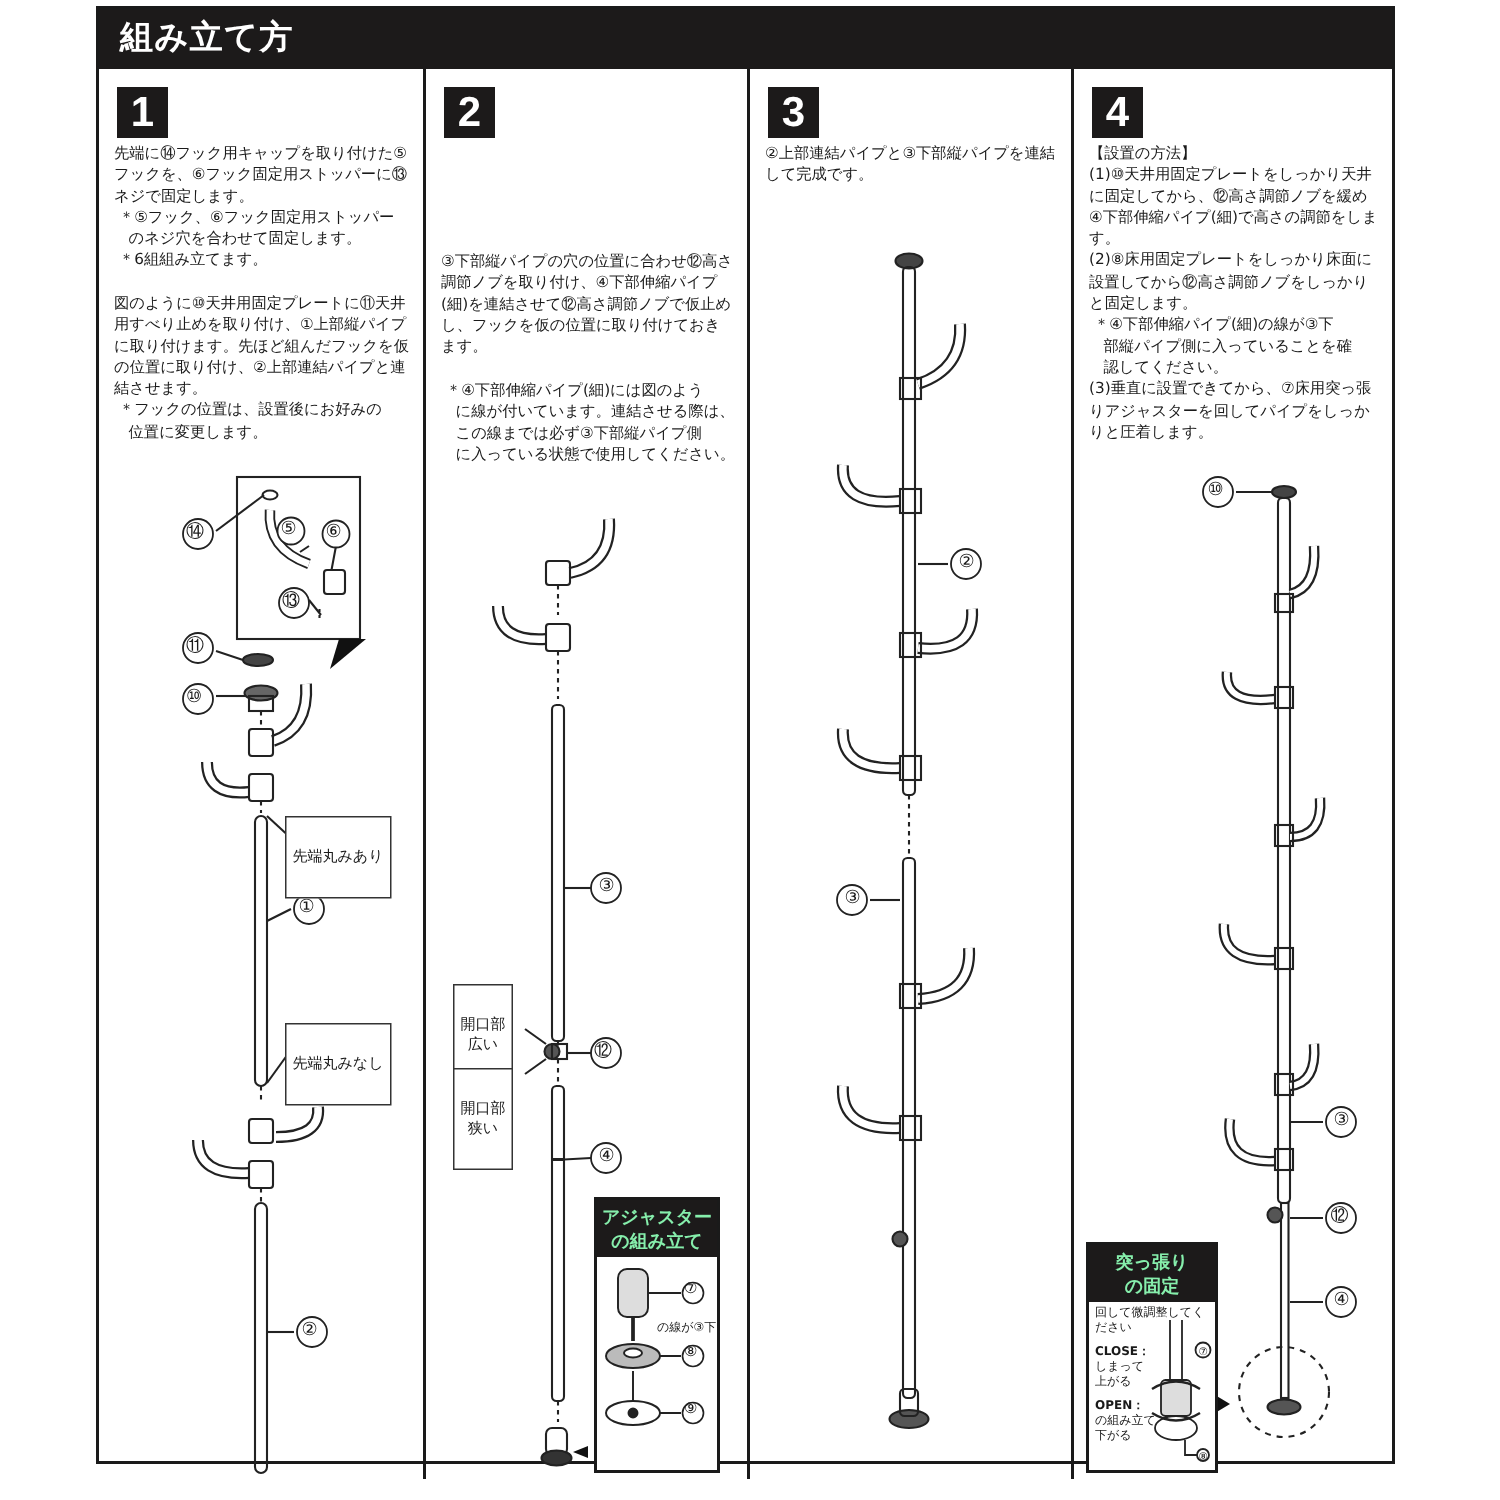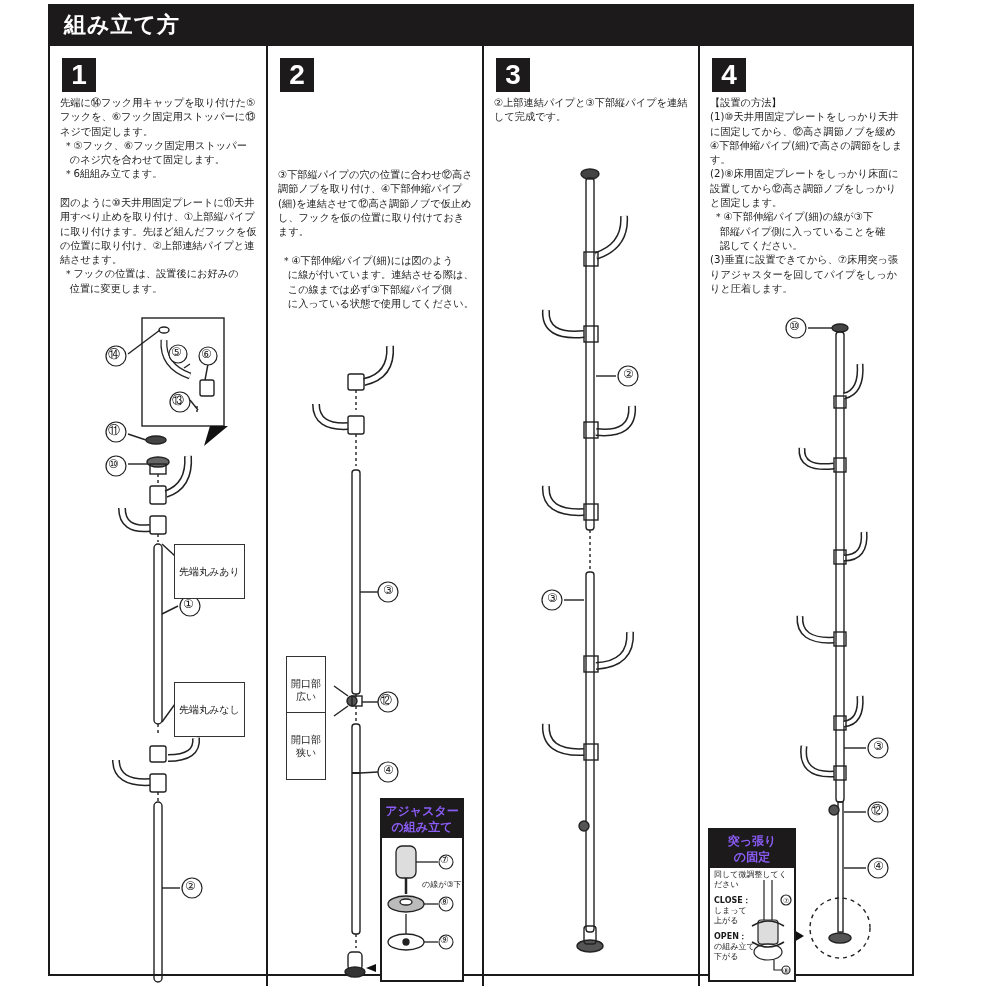--- a/index.html
+++ b/index.html
@@ -1,32 +1,32 @@
 <!DOCTYPE html>
 <html><head>
 <meta charset="utf-8">
 <style>
   html, body { margin:0; padding:0; background:#fff; }
   body { width:1000px; height:1000px; position:relative; overflow:hidden;
          font-family:"DejaVu Sans", "Liberation Sans", sans-serif; color:#1a1a1a; }
-  .frame { position:absolute; left:48px; top:4px; width:866px; height:972px;
+  .frame { position:absolute; left:64px; top:4px; width:866px; height:972px;
            border:2px solid #1a1a1a; box-sizing:border-box; background:#fff; }
   .header { position:absolute; left:0; top:0; width:100%; height:40px; background:#1c1a1a; }
   .header-title { position:absolute; left:14px; top:4px; color:#fff; font-size:22px; font-weight:bold; letter-spacing:1px; }
   .col { position:absolute; top:40px; height:940px; border-right:2px solid #1a1a1a; box-sizing:border-box; }
   .col:last-child { border-right:none; }
   .c1 { left:0; width:218px; } .c2 { left:218px; width:216px; } .c3 { left:434px; width:216px; } .c4 { left:650px; width:212px; }
   .stepnum { position:absolute; left:12px; top:12px; width:34px; height:34px; background:#1c1a1a; color:#fff;
              font-size:28px; font-weight:bold; text-align:center; line-height:34px; font-family:"Liberation Sans", sans-serif; }
   .txt { position:absolute; left:10px; right:8px; font-size:10.2px; line-height:14.3px; white-space:pre-wrap; }
   .diagram { position:absolute; left:0; top:0; }
   .callout { font-family:"Liberation Sans", sans-serif; font-size:13px; }
   .label-box { position:absolute; border:1.5px solid #333; background:#fff; font-size:10px; padding:20px 4px; line-height:13px; text-align:center; }
   .inset { position:absolute; border:2px solid #1a1a1a; background:#fff; }
-  .inset-head { background:#1c1a1a; color:#8b5cf6; font-weight:bold; font-size:12px; text-align:center; line-height:16px; padding:3px 0; }
+  .inset-head { background:#1c1a1a; color:#86efac; font-weight:bold; font-size:12px; text-align:center; line-height:16px; padding:3px 0; }
   .small { font-size:8px; line-height:10px; position:absolute; }
 </style>
 </head>
 <body>
 
 <div class="frame">
   <div class="header">
     <div class="header-title">組み立て方</div>
   </div>
 

